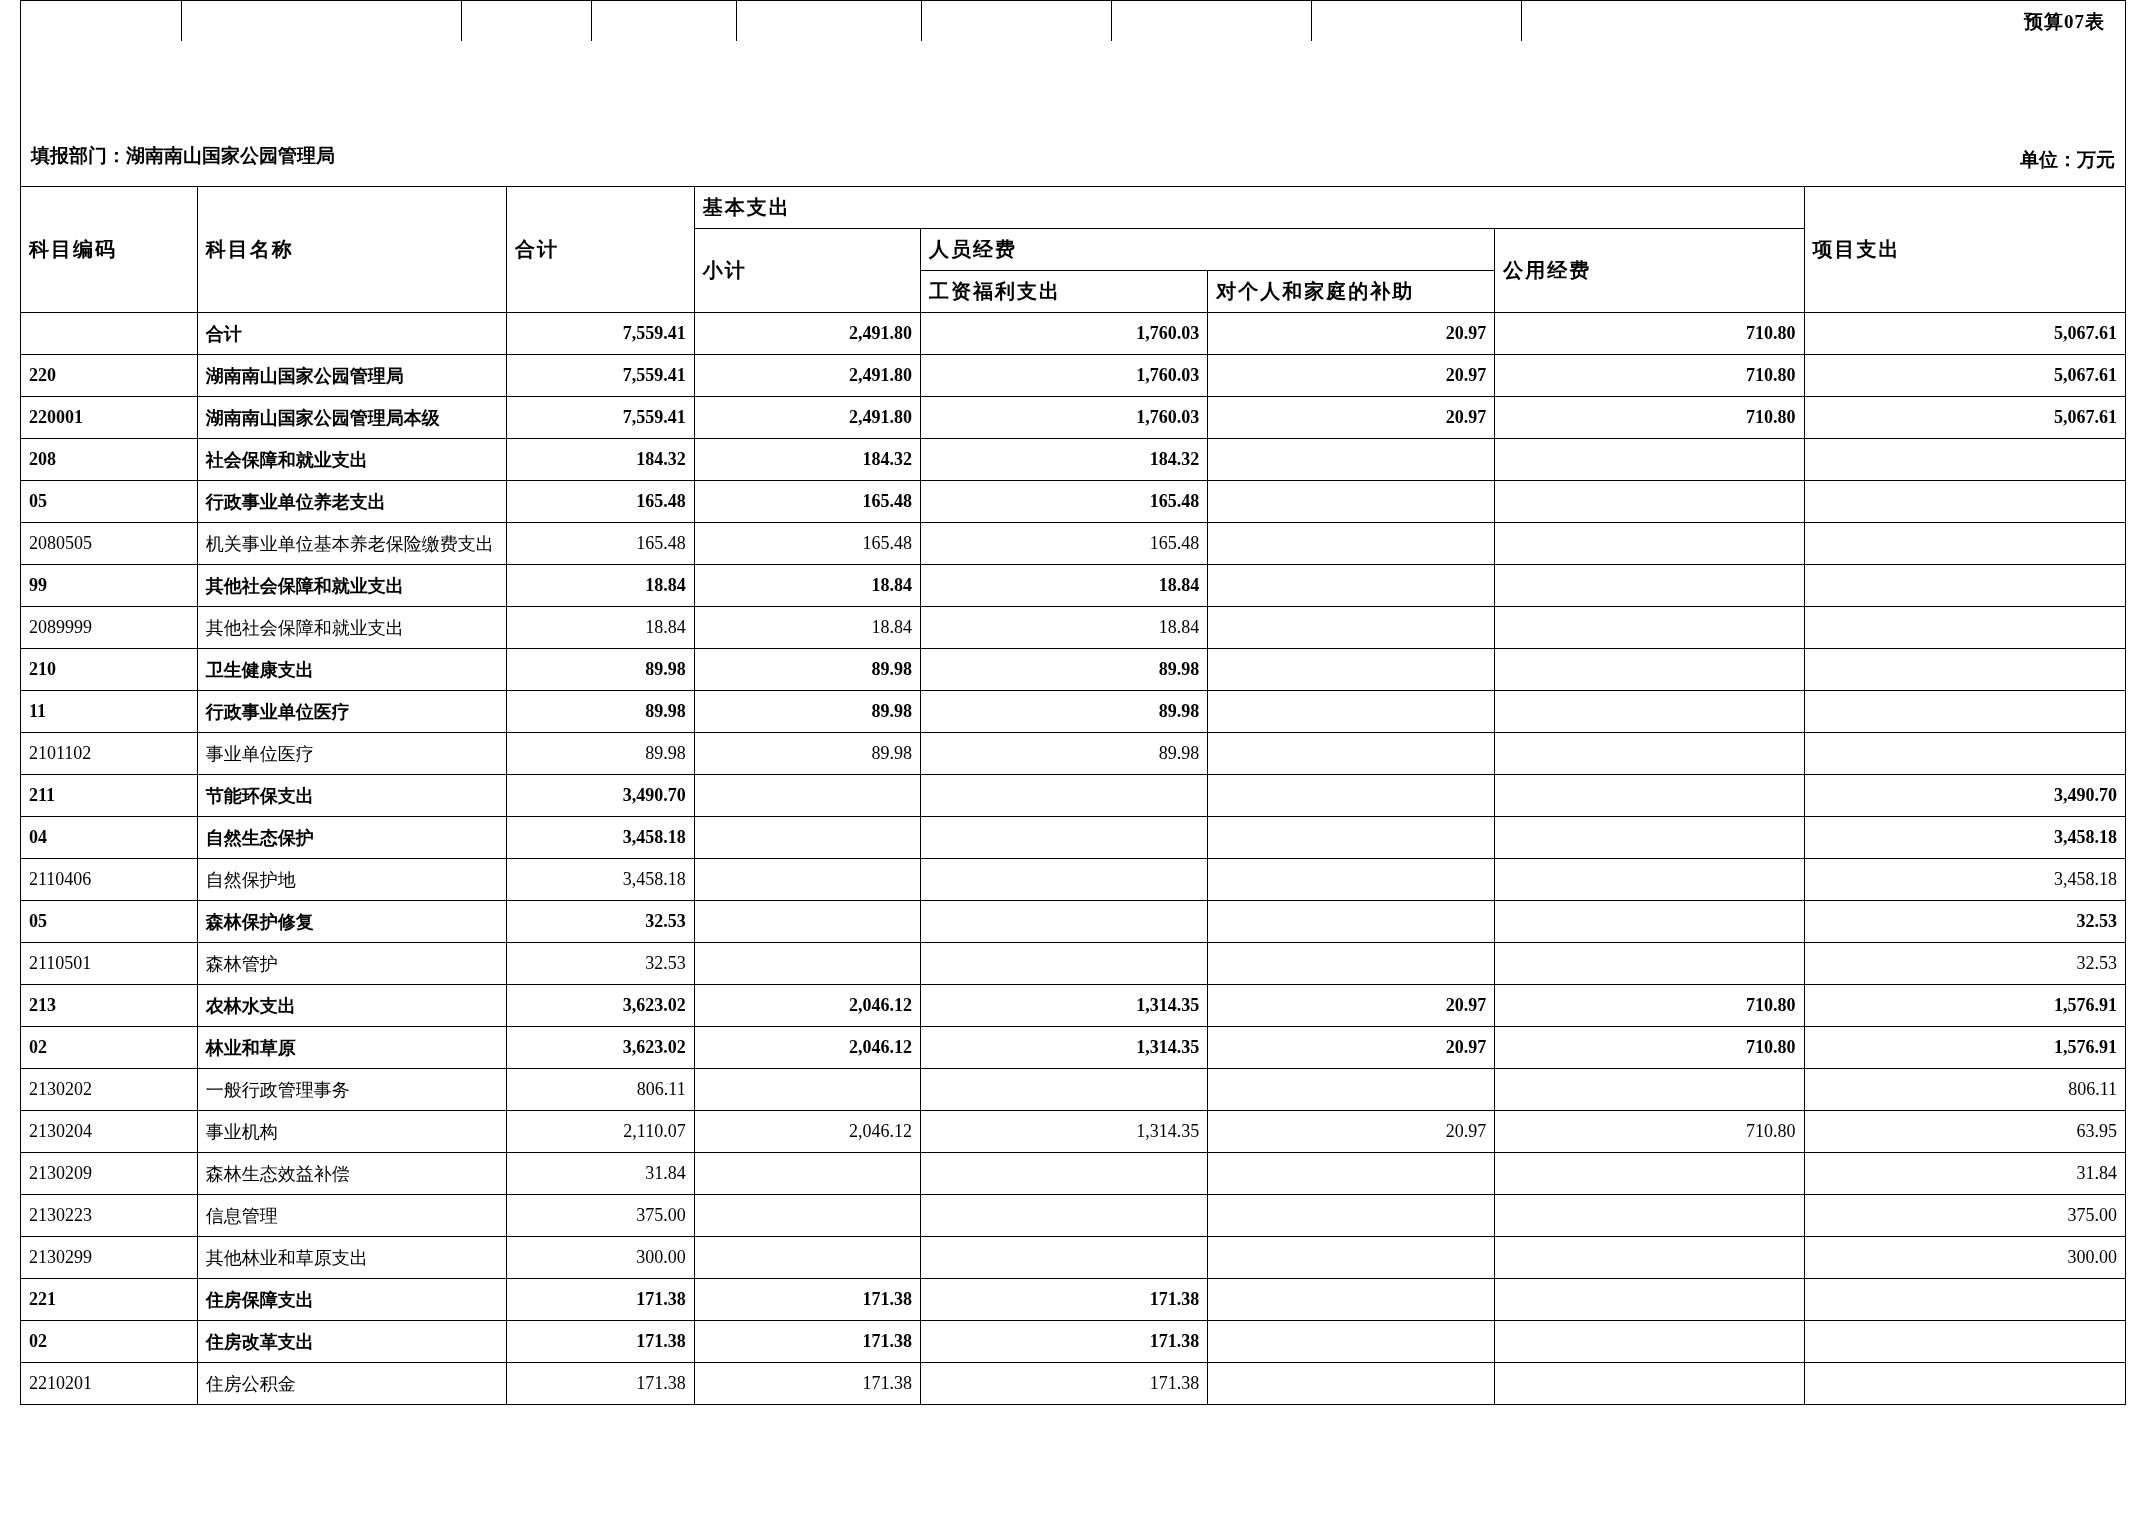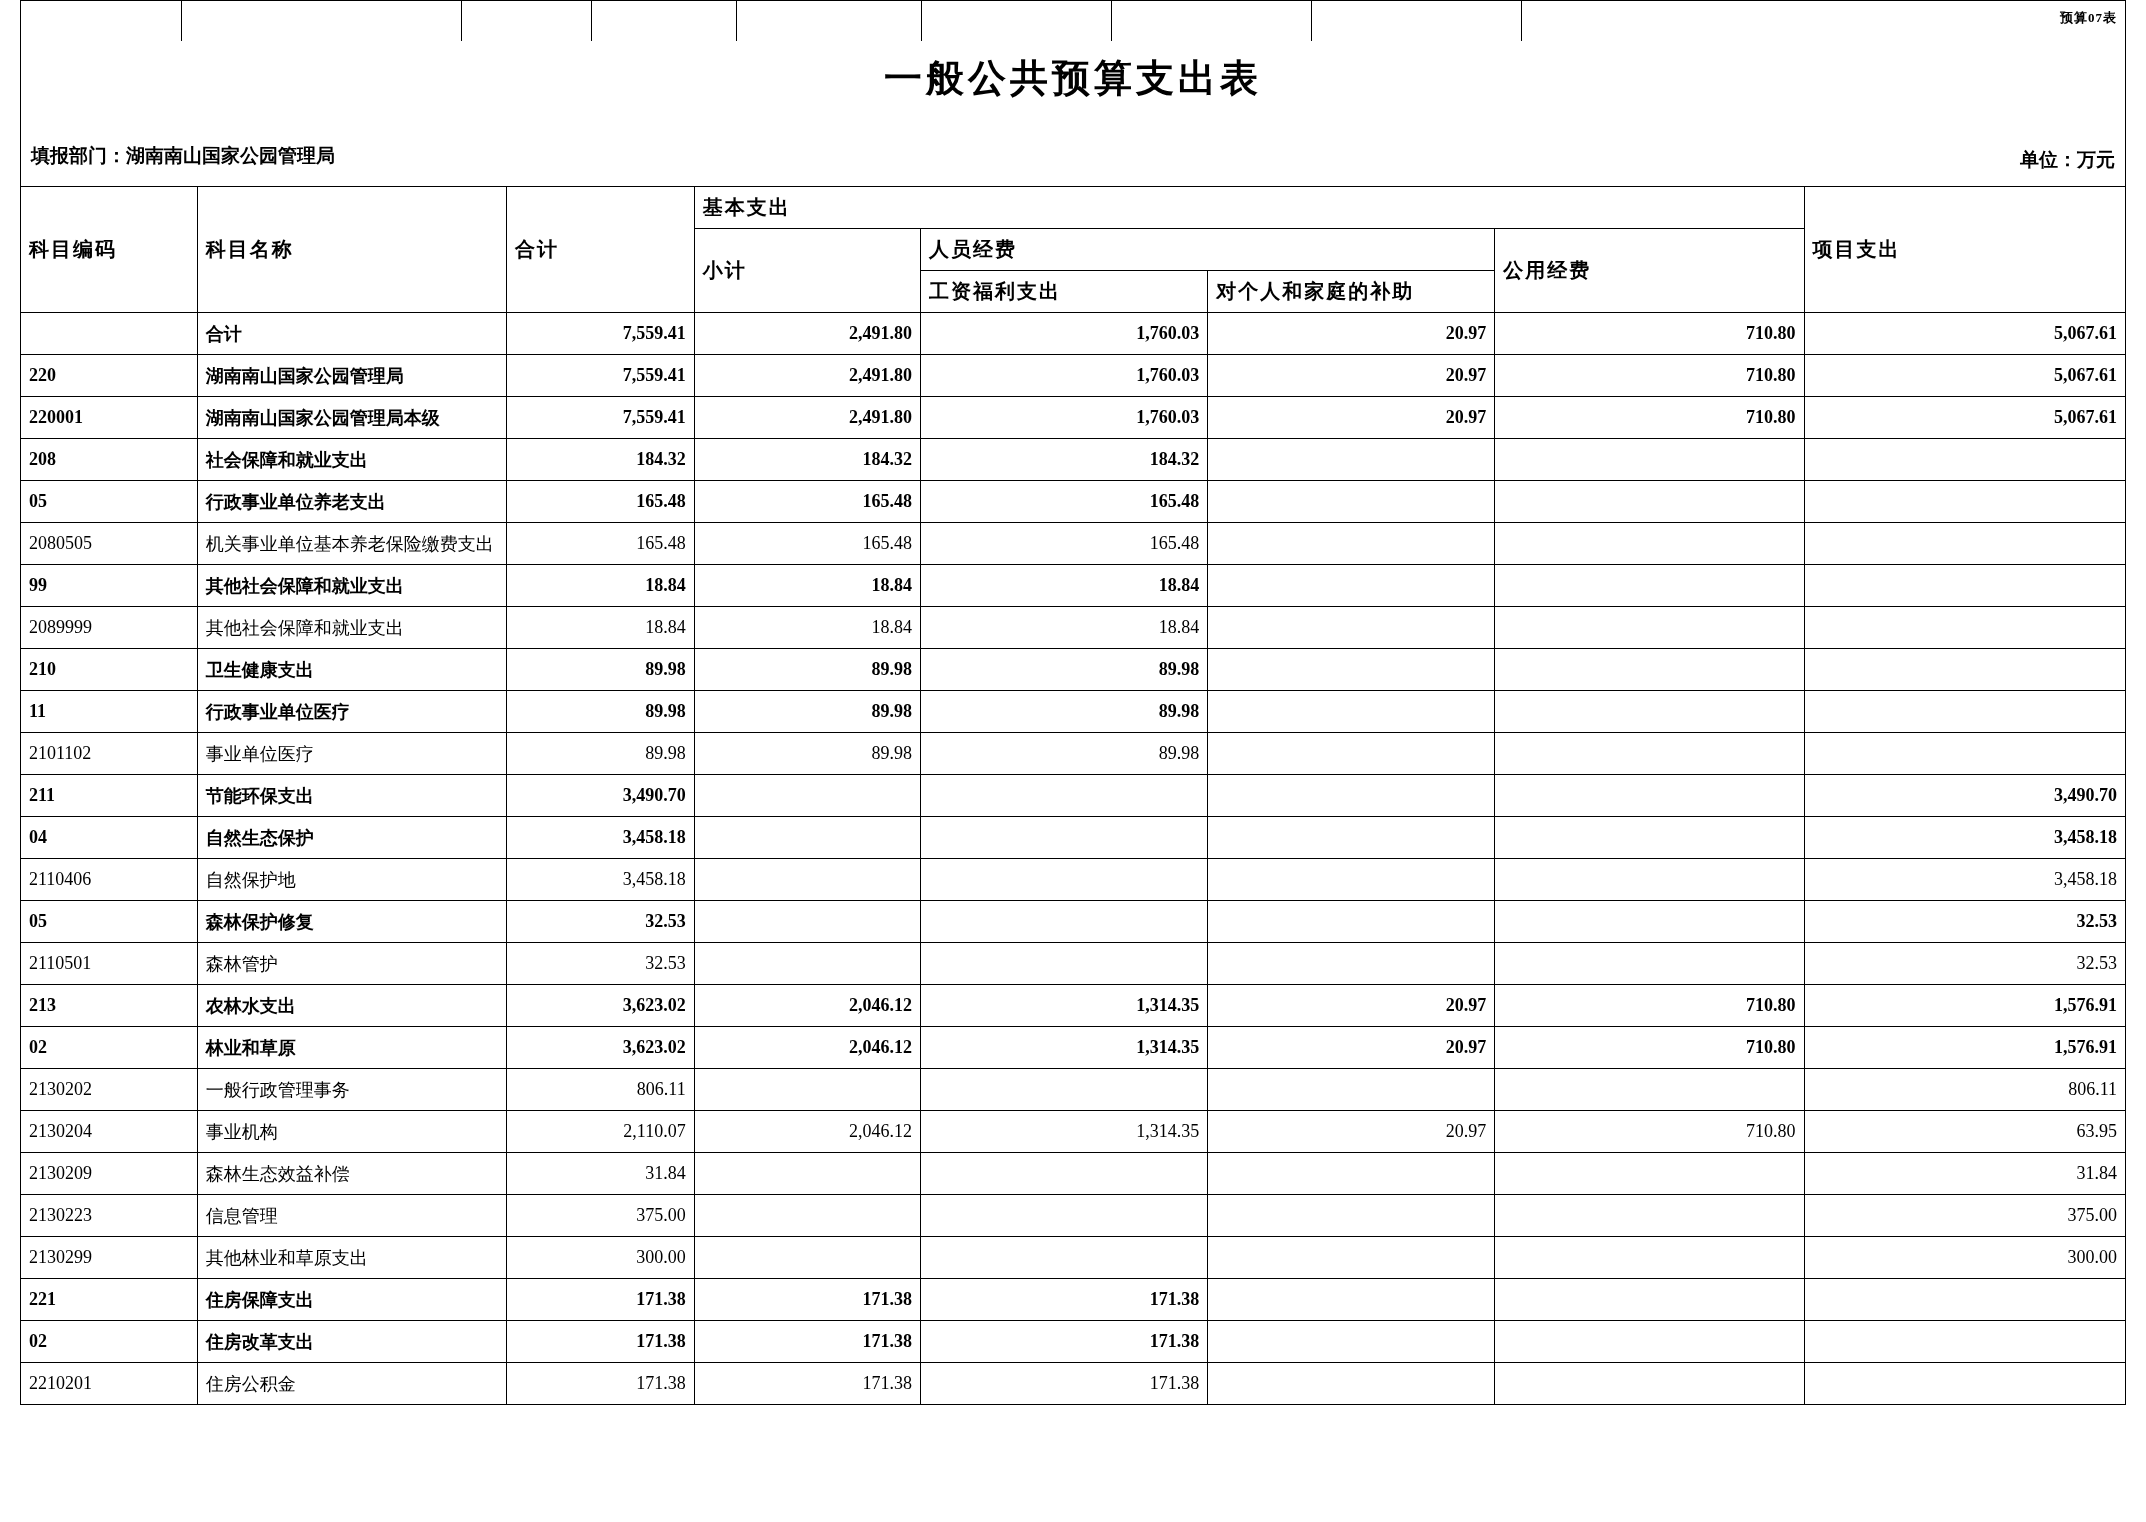--- a/index.html
+++ b/index.html
@@ -33,23 +33,23 @@
   }
   .top-strip .vgrid {
     position: absolute;
     top: 0;
     width: 1px;
     height: 40px;
     background: #000;
   }
   .sheet-tag {
     position: absolute;
-    right: 8px;
+    right: 20px;
     top: 8px;
-    font-size: 13px;
+    font-size: 19px;
     font-weight: bold;
     letter-spacing: 1px;
   }
   .doc-title {
     position: absolute;
     left: 0;
     right: 0;
     top: 52px;
     text-align: center;
     font-size: 38px;
@@ -148,21 +148,20 @@
     <div class="vgrid" style="left:160px;"></div>
     <div class="vgrid" style="left:440px;"></div>
     <div class="vgrid" style="left:570px;"></div>
     <div class="vgrid" style="left:715px;"></div>
     <div class="vgrid" style="left:900px;"></div>
     <div class="vgrid" style="left:1090px;"></div>
     <div class="vgrid" style="left:1290px;"></div>
     <div class="vgrid" style="left:1500px;"></div>
 
     <div class="sheet-tag">预算07表</div>
-    <div class="doc-title">一般公共预算支出表</div>
     <div class="meta-row">
       <div class="meta-left">填报部门：湖南南山国家公园管理局</div>
       <div class="meta-right">单位：万元</div>
     </div>
   </div>
 
   <table class="budget">
     <colgroup>
       <col style="width:160px">
       <col style="width:280px">

